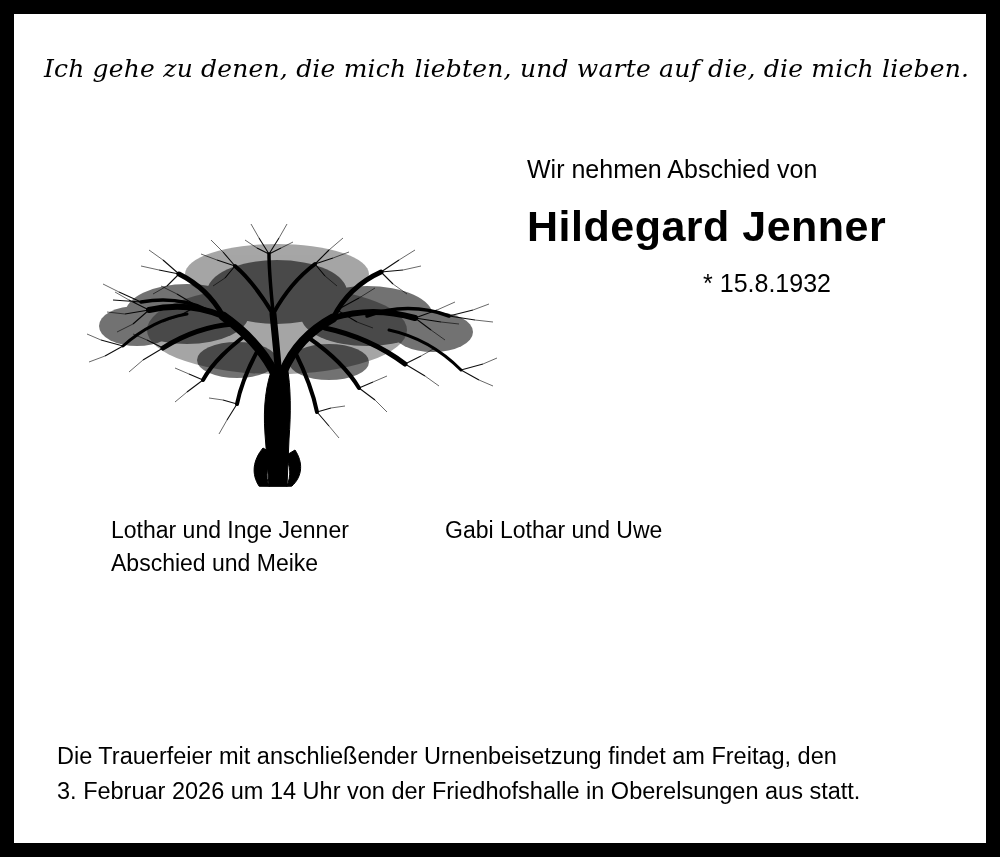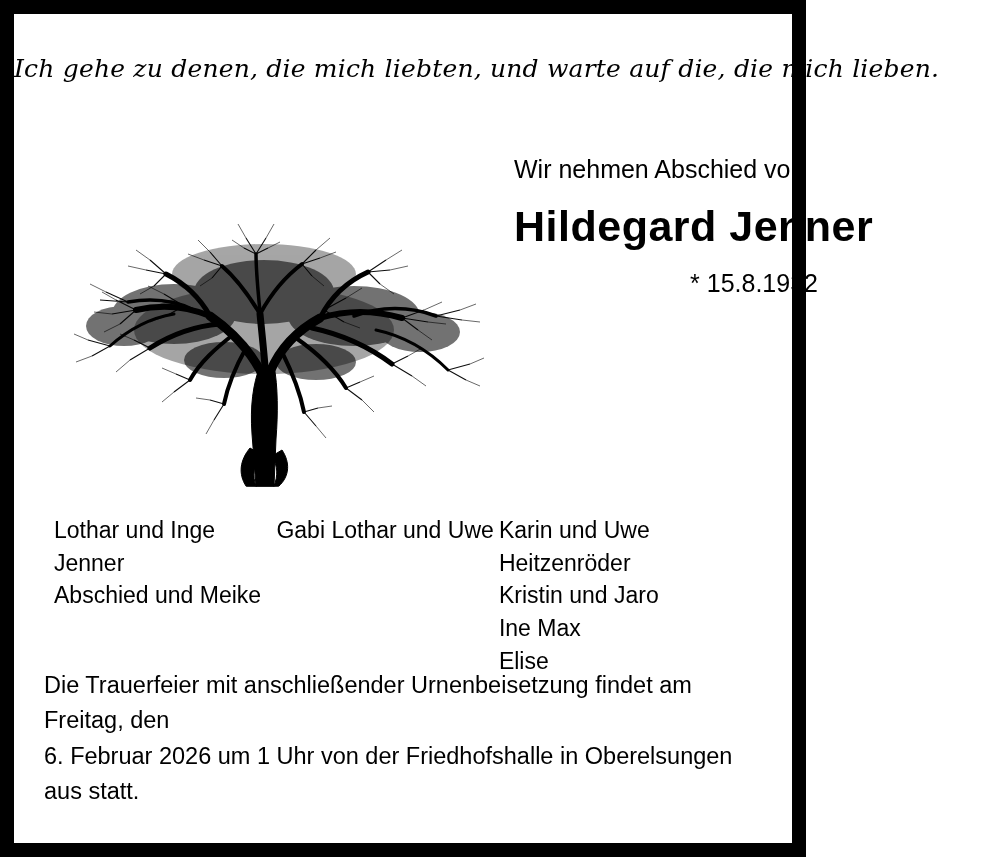--- a/index.html
+++ b/index.html
@@ -9,25 +9,26 @@
   }
   body {
     width: 1000px;
     height: 857px;
     font-family: "Liberation Sans", sans-serif;
     color: #000000;
     overflow: hidden;
   }
   .obituary {
     position: relative;
-    width: 806px;
+    width: 1000px;
     height: 857px;
     box-sizing: border-box;
     border: 14px solid #000000;
     background: #ffffff;
+    padding-left: 13px;
   }
   .inner {
     position: relative;
     width: 100%;
     height: 100%;
     box-sizing: border-box;
     background: #ffffff;
   }
 
   
@@ -91,20 +92,21 @@
     top: 500px;
     left: 0;
     width: 100%;
     display: flex;
     box-sizing: border-box;
     padding: 0 40px;
   }
   .mourner-col {
     font-size: 23px;
     line-height: 1.42;
+    margin-left: 44px;
   }
   .mourner-col.col-1 { width: 290px; }
   .mourner-col.col-2 { width: 290px; }
   .mourner-col.col-3 { width: 330px; }
 
   
   .footer {
     position: absolute;
     left: 0;
     bottom: 34px;
@@ -212,27 +214,21 @@
     </div>
 
     <div class="mourners">
       <div class="mourner-col col-1">
         <div>Lothar und Inge Jenner</div>
         <div>Abschied und Meike</div>
       </div>
       <div class="mourner-col col-2">
         <div>Gabi Lothar und Uwe</div>
       </div>
-      <div class="mourner-col col-3">
-        <div>Karin und Uwe Heitzenröder</div>
-        <div>Kristin und Jaro</div>
-        <div>Ine Max</div>
-        <div>Elise</div>
-      </div>
     </div>
 
     <div class="footer">
       <div>Die Trauerfeier mit anschließender Urnenbeisetzung findet am Freitag, den</div>
-      <div>6. Februar 2026 um 1 Uhr von der Friedhofshalle in Oberelsungen aus statt.</div>
+      <div>3. Februar 2026 um 14 Uhr von der Friedhofshalle in Oberelsungen aus statt.</div>
     </div>
 
   </div>
 </div>
 
 </body></html>

